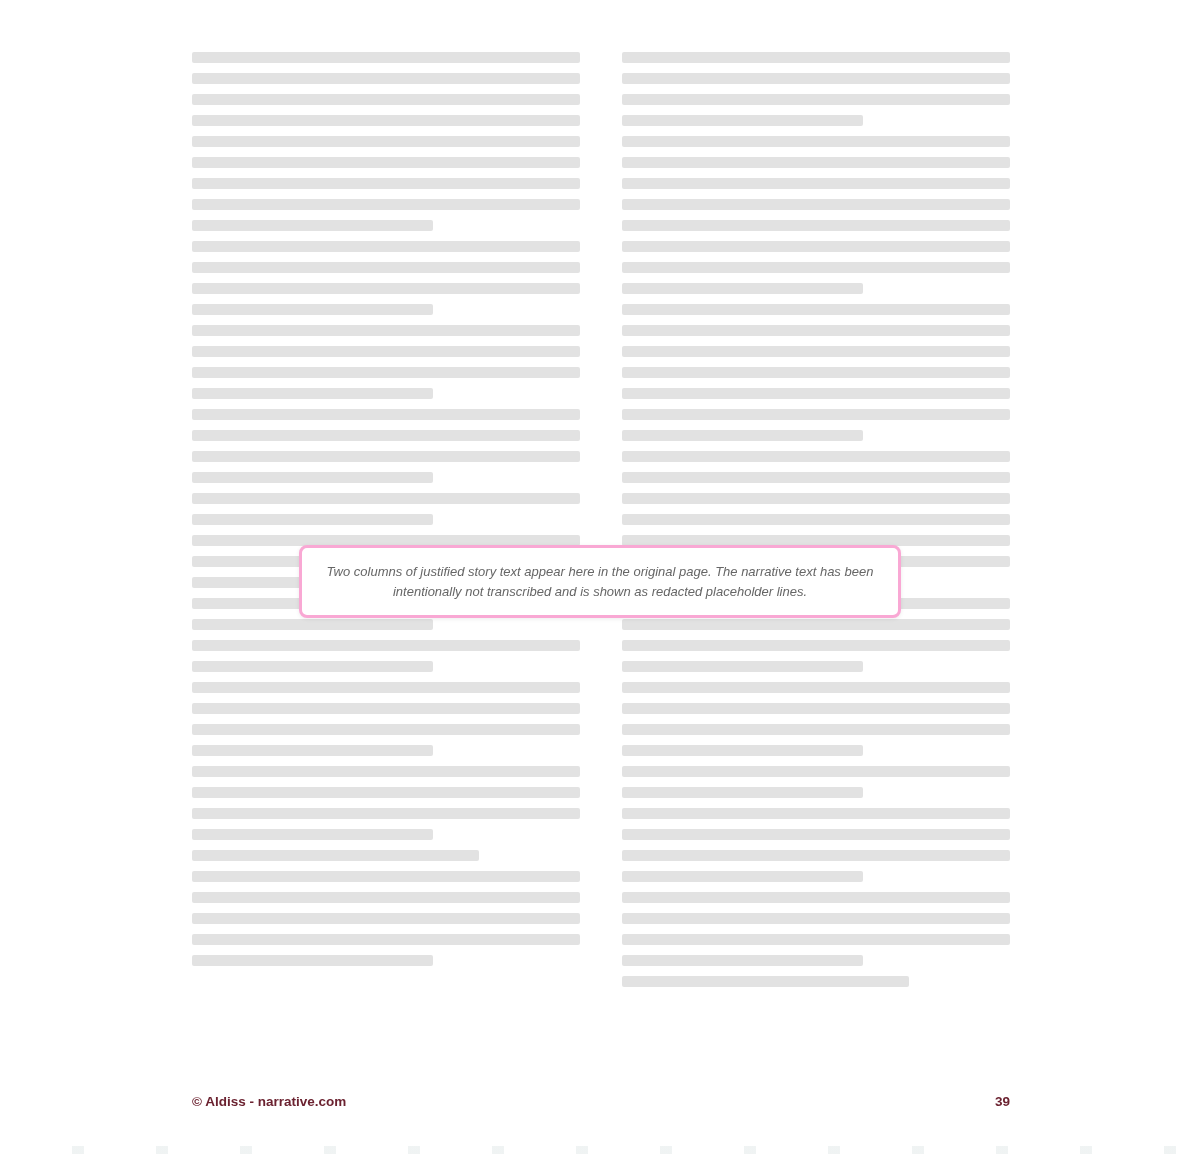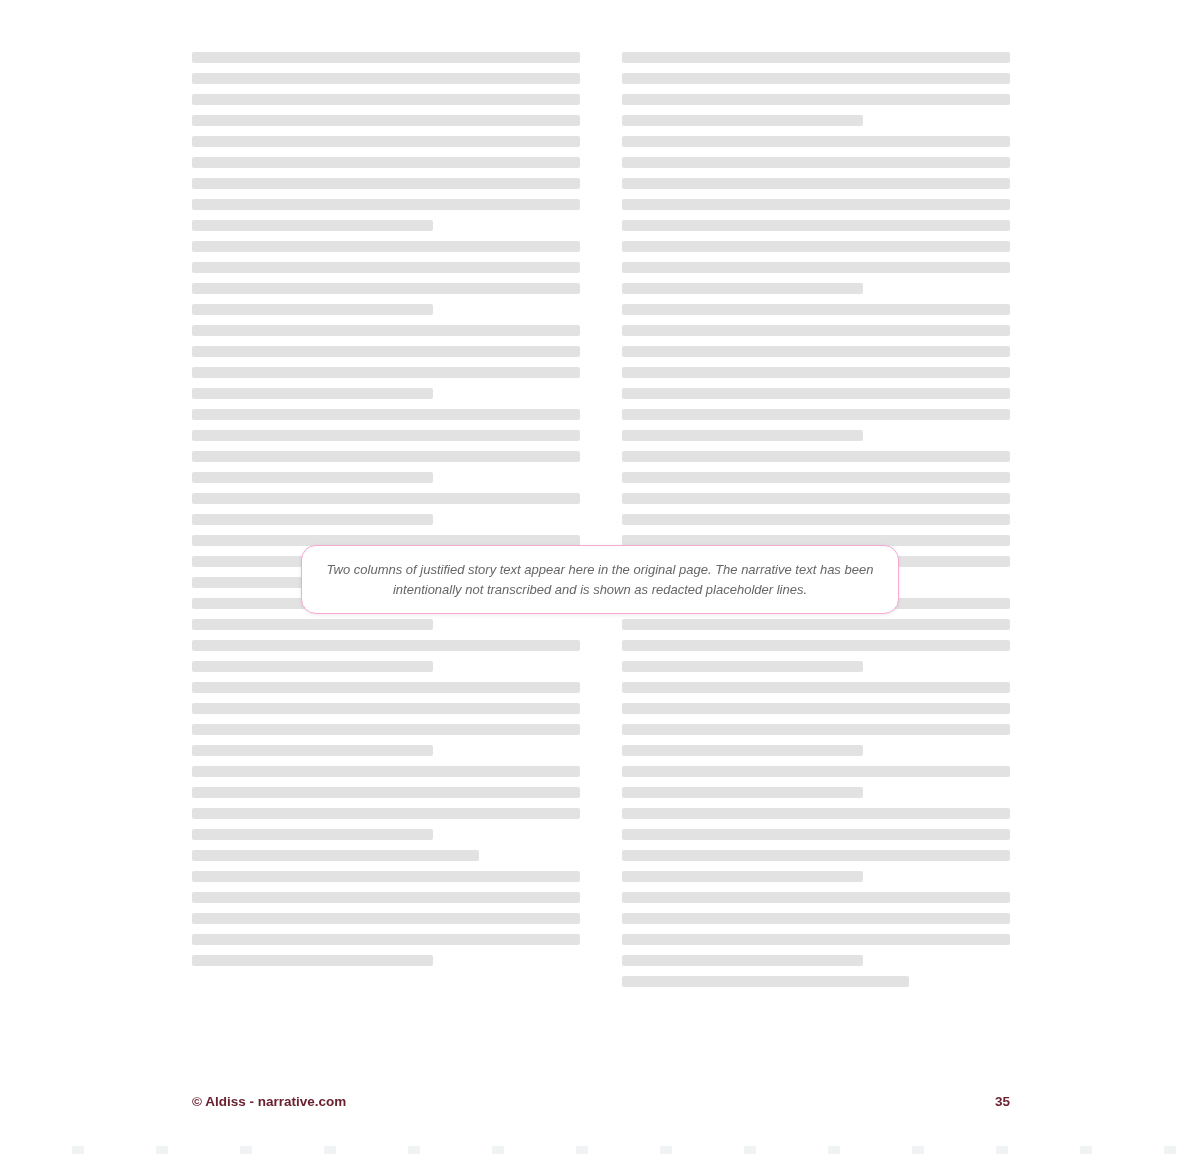--- a/index.html
+++ b/index.html
@@ -41,22 +41,22 @@
   .rline.single {
     width: 74%;
   }
   .redaction-note {
     position: absolute;
     left: 50%;
     top: 545px;
     transform: translateX(-50%);
     width: 560px;
     background: #ffffff;
-    border: 1px solid #f9a8d4;
-    border-radius: 15px;
+    border: 3px solid #f9a8d4;
+    border-radius: 8px;
     padding: 14px 18px;
     font-family: "Liberation Sans", sans-serif;
     font-size: 13px;
     font-style: italic;
     color: #666666;
     text-align: center;
     line-height: 1.5;
     box-shadow: 0 1px 4px rgba(0,0,0,0.08);
   }
   .footer-credit {
@@ -237,17 +237,17 @@
         <div class="rpara">
           <div class="rline single" style="background: rgb(226, 226, 226);"></div>
         </div>
       </div>
   </div>
 
   <div class="redaction-note">Two columns of justified story text appear here in the original page. The narrative text has been intentionally not transcribed and is shown as redacted placeholder lines.</div>
 
   <div class="footer-credit" style="color: rgb(107, 34, 48);">© Aldiss - narrative.com</div>
 
-  <div class="footer-page" style="color: rgb(107, 34, 48);">35</div>
+  <div class="footer-page" style="color: rgb(107, 34, 48);">39</div>
 
   <div class="page-edge-artifacts"></div>
 
 </div>
 
 </body></html>

